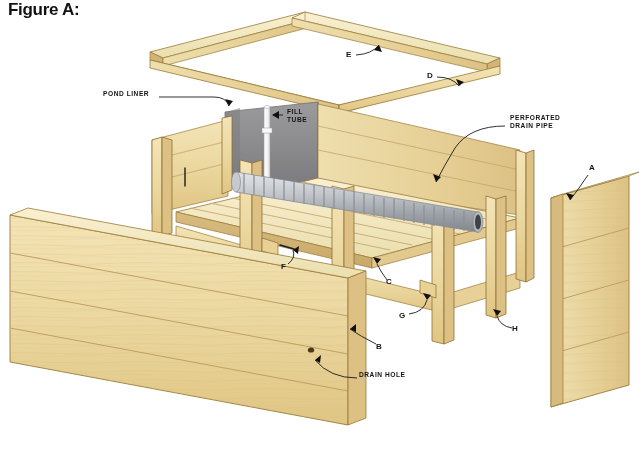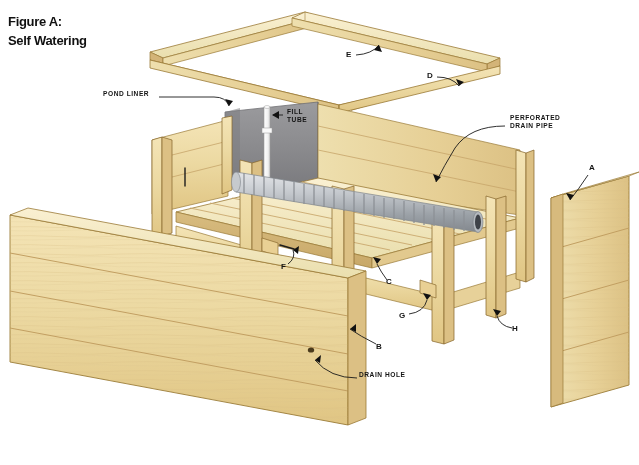--- a/index.html
+++ b/index.html
@@ -2,23 +2,23 @@
 <html><head>
 <meta charset="utf-8">
 <title>Figure A: Self Watering Planters</title>
 <style>
   html,body{margin:0;padding:0;background:#fff;}
   body{width:639px;height:465px;overflow:hidden;
        font-family:"Liberation Sans","DejaVu Sans",sans-serif;}
   #stage{position:relative;width:639px;height:465px;background:#ffffff;}
   #art{position:absolute;left:0;top:0;}
 
-  .title-block{position:absolute;left:8px;top:12px;width:140px;
+  .title-block{position:absolute;left:8px;top:0;width:140px;
        font-family:"Liberation Sans","DejaVu Sans",sans-serif;
-       font-weight:bold;font-size:13px;line-height:19px;
+       font-weight:bold;font-size:17px;line-height:19px;
        color:#111111;letter-spacing:-0.3px;}
   .title-block div{white-space:nowrap;}
 
   .lbl{position:absolute;font-family:"Liberation Sans","DejaVu Sans",sans-serif;
        font-weight:bold;color:#141414;white-space:pre;}
   .lbl-cap{font-size:6.6px;letter-spacing:0.55px;line-height:8.2px;}
   .lbl-ltr{font-size:8px;letter-spacing:0.2px;}
 </style>
 </head>
 <body>
@@ -257,21 +257,20 @@
       <polygon points="459,86 456,79 464,82"></polygon>
       <polygon points="379,45 382,52 374,50"></polygon>
       <polygon points="293,250 299,246 298,254"></polygon>
       <polygon points="427,300 423,293 431,295"></polygon>
       <polygon points="497,316 493,309 501,311"></polygon>
     </g>
   </svg>
 
   <div class="title-block">
     <div>Figure A:</div>
-    <div>Self Watering</div>
   </div>
 
   <div class="lbl lbl-cap" style="left:103px;top:90px;">POND LINER</div>
   <div class="lbl lbl-cap" style="left:287px;top:108px;">FILL
 TUBE</div>
   <div class="lbl lbl-cap" style="left:510px;top:114px;">PERFORATED
 DRAIN PIPE</div>
   <div class="lbl lbl-cap" style="left:359px;top:371px;">DRAIN HOLE</div>
 
   <div class="lbl lbl-ltr" style="left:589px;top:163px;">A</div>

